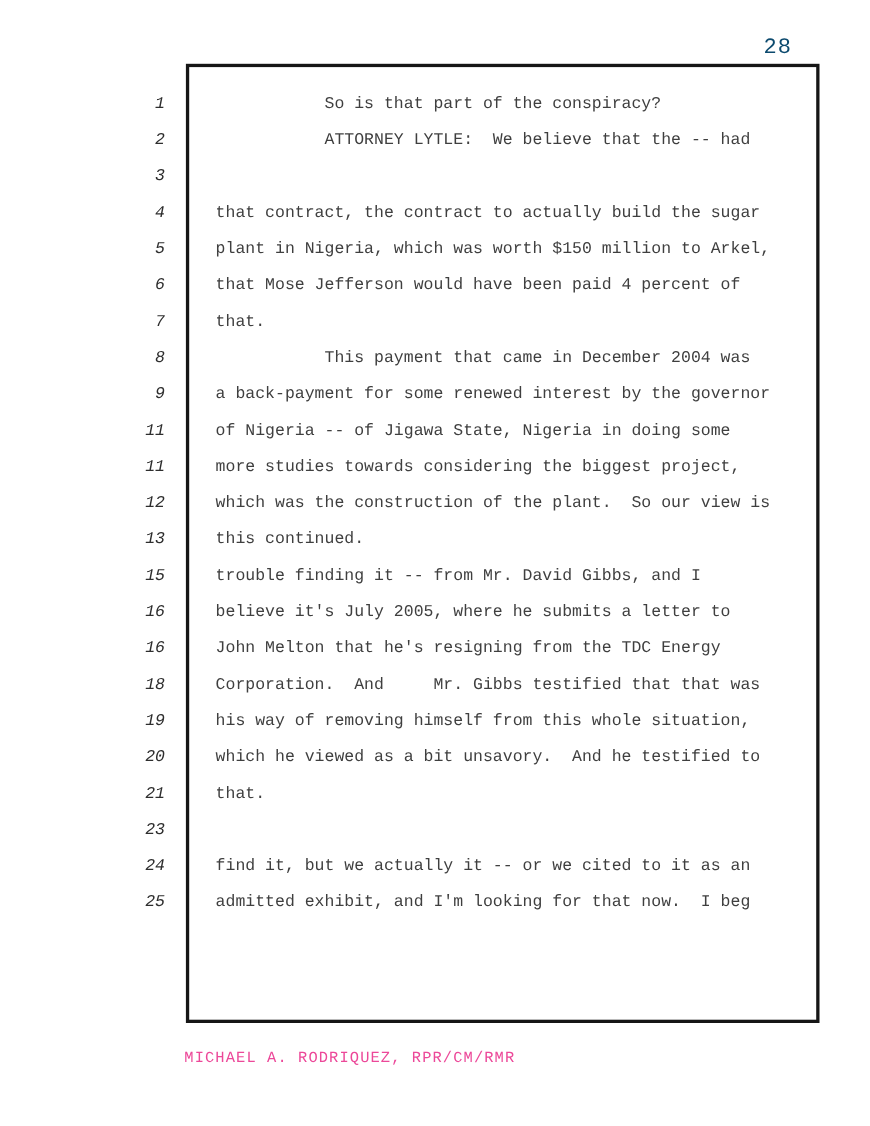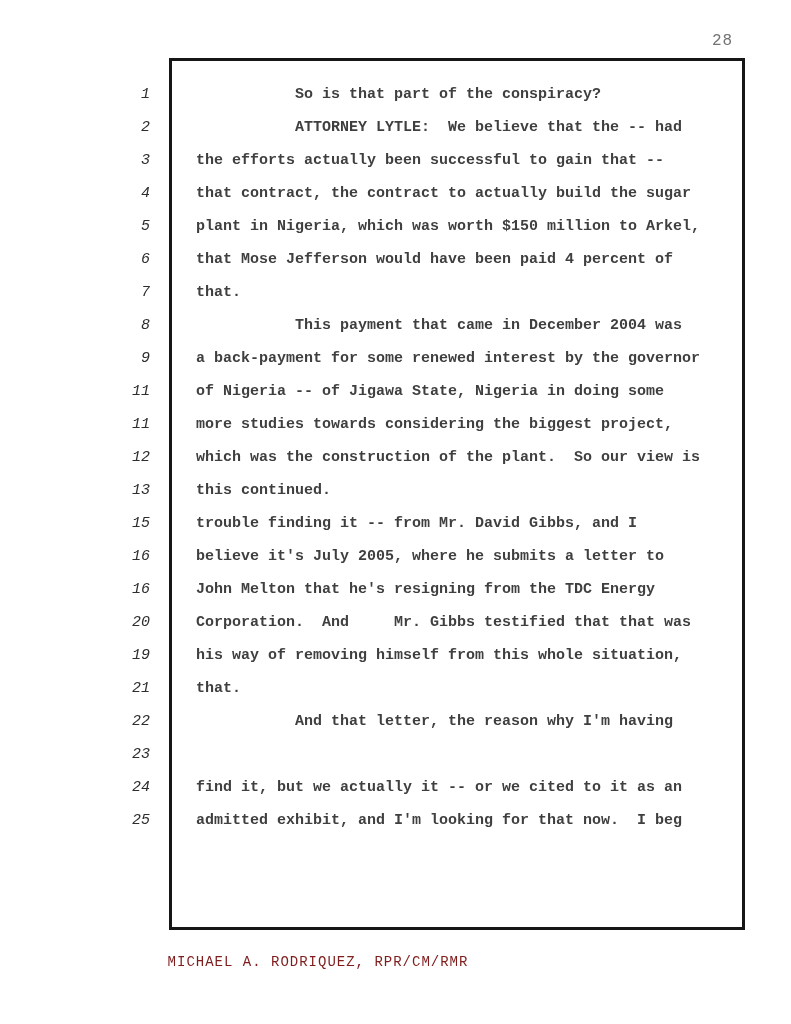--- a/index.html
+++ b/index.html
@@ -11,23 +11,23 @@
     width: 791px;
     height: 1024px;
     position: relative;
     font-family: "Liberation Mono", monospace;
     color: #3f3f3f;
     overflow: hidden;
   }
   .page-number {
     position: absolute;
     top: 32px;
-    left: 712px;
-    font-size: 16px;
-    color: #737373;
+    left: 694px;
+    font-size: 20px;
+    color: #0c4a6e;
     letter-spacing: 1px;
   }
   .transcript-border {
     position: absolute;
     top: 58px;
     left: 169px;
     width: 570px;
     height: 866px;
     border: 3px solid #161616;
     background: transparent;
@@ -49,52 +49,50 @@
     font-style: italic;
     font-size: 15px;
     color: #2e2e2e;
     flex: 0 0 150px;
   }
   .line-text {
     margin-left: 46px;
     font-size: 15px;
     white-space: pre;
     color: #3f3f3f;
-    font-weight: bold;
   }
   .footer {
     position: absolute;
     top: 954px;
     left: 0;
     width: 636px;
     text-align: center;
     font-size: 14px;
     letter-spacing: 1px;
-    color: #7f1d1d;
+    color: #ec4899;
   }
 </style>
 </head>
 <body>
 
 <div class="page-number">28</div>
 
 <div class="transcript-border"></div>
 
 <div class="lines">
     <div class="line-row">
       <div class="line-num">1</div>
       <div class="line-text">           So is that part of the conspiracy?</div>
     </div>
     <div class="line-row">
       <div class="line-num">2</div>
       <div class="line-text">           ATTORNEY LYTLE:  We believe that the -- had</div>
     </div>
     <div class="line-row">
       <div class="line-num">3</div>
-      <div class="line-text">the efforts actually been successful to gain that --</div>
     </div>
     <div class="line-row">
       <div class="line-num">4</div>
       <div class="line-text">that contract, the contract to actually build the sugar</div>
     </div>
     <div class="line-row">
       <div class="line-num">5</div>
       <div class="line-text">plant in Nigeria, which was worth $150 million to Arkel,</div>
     </div>
     <div class="line-row">
@@ -135,34 +133,34 @@
     </div>
     <div class="line-row">
       <div class="line-num">16</div>
       <div class="line-text">believe it's July 2005, where he submits a letter to</div>
     </div>
     <div class="line-row">
       <div class="line-num">16</div>
       <div class="line-text">John Melton that he's resigning from the TDC Energy</div>
     </div>
     <div class="line-row">
-      <div class="line-num">20</div>
+      <div class="line-num">18</div>
       <div class="line-text">Corporation.  And     Mr. Gibbs testified that that was</div>
     </div>
     <div class="line-row">
       <div class="line-num">19</div>
       <div class="line-text">his way of removing himself from this whole situation,</div>
     </div>
     <div class="line-row">
+      <div class="line-num">20</div>
+      <div class="line-text">which he viewed as a bit unsavory.  And he testified to</div>
+    </div>
+    <div class="line-row">
       <div class="line-num">21</div>
       <div class="line-text">that.</div>
-    </div>
-    <div class="line-row">
-      <div class="line-num">22</div>
-      <div class="line-text">           And that letter, the reason why I'm having</div>
     </div>
     <div class="line-row">
       <div class="line-num">23</div>
     </div>
     <div class="line-row">
       <div class="line-num">24</div>
       <div class="line-text">find it, but we actually it -- or we cited to it as an</div>
     </div>
     <div class="line-row">
       <div class="line-num">25</div>

